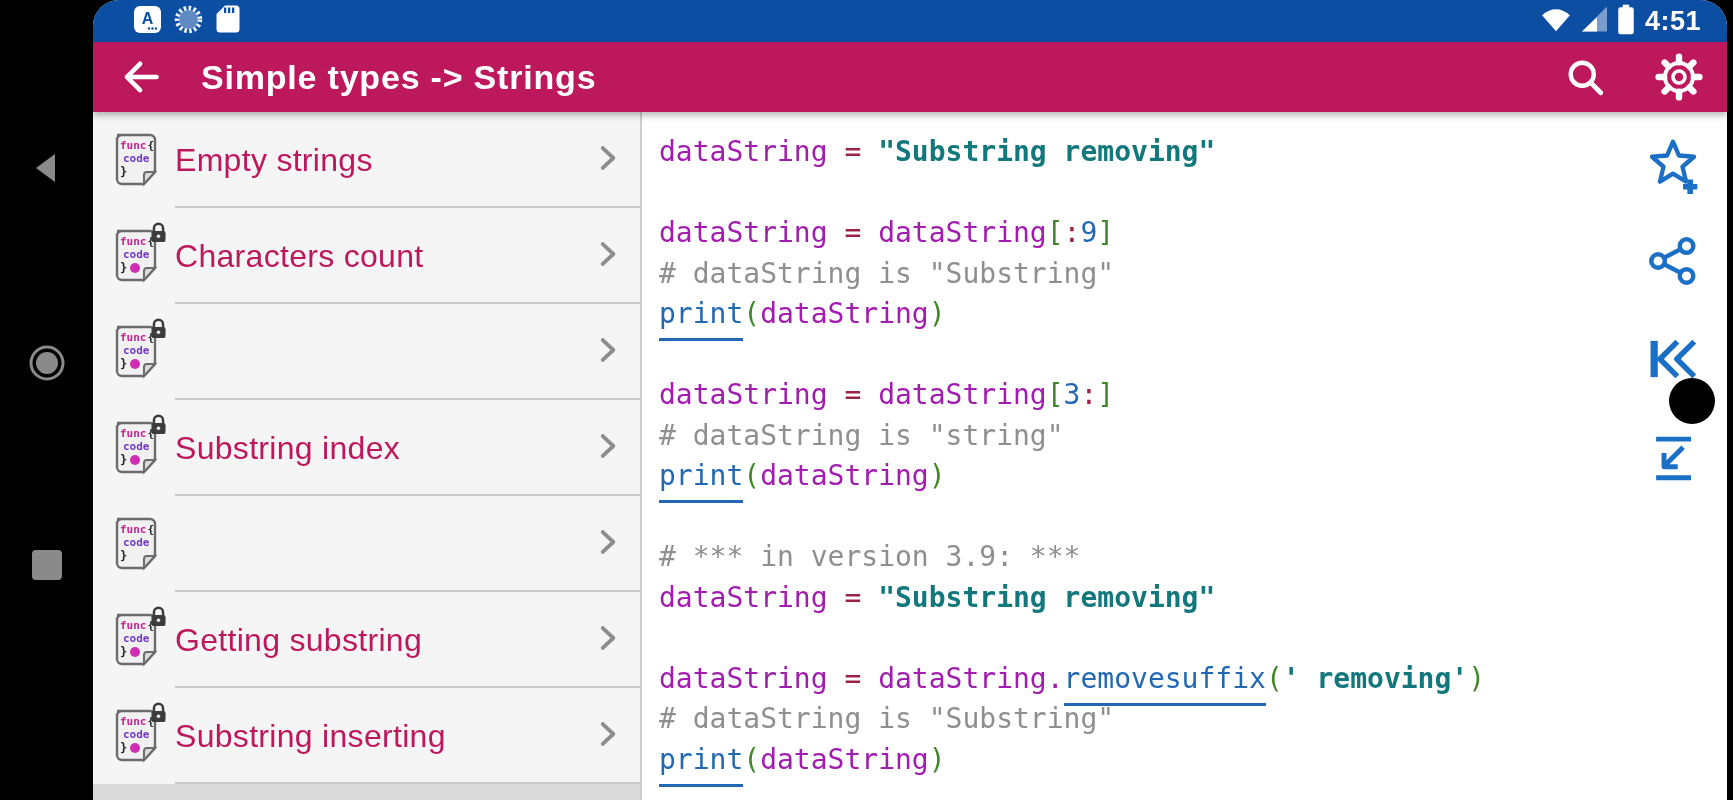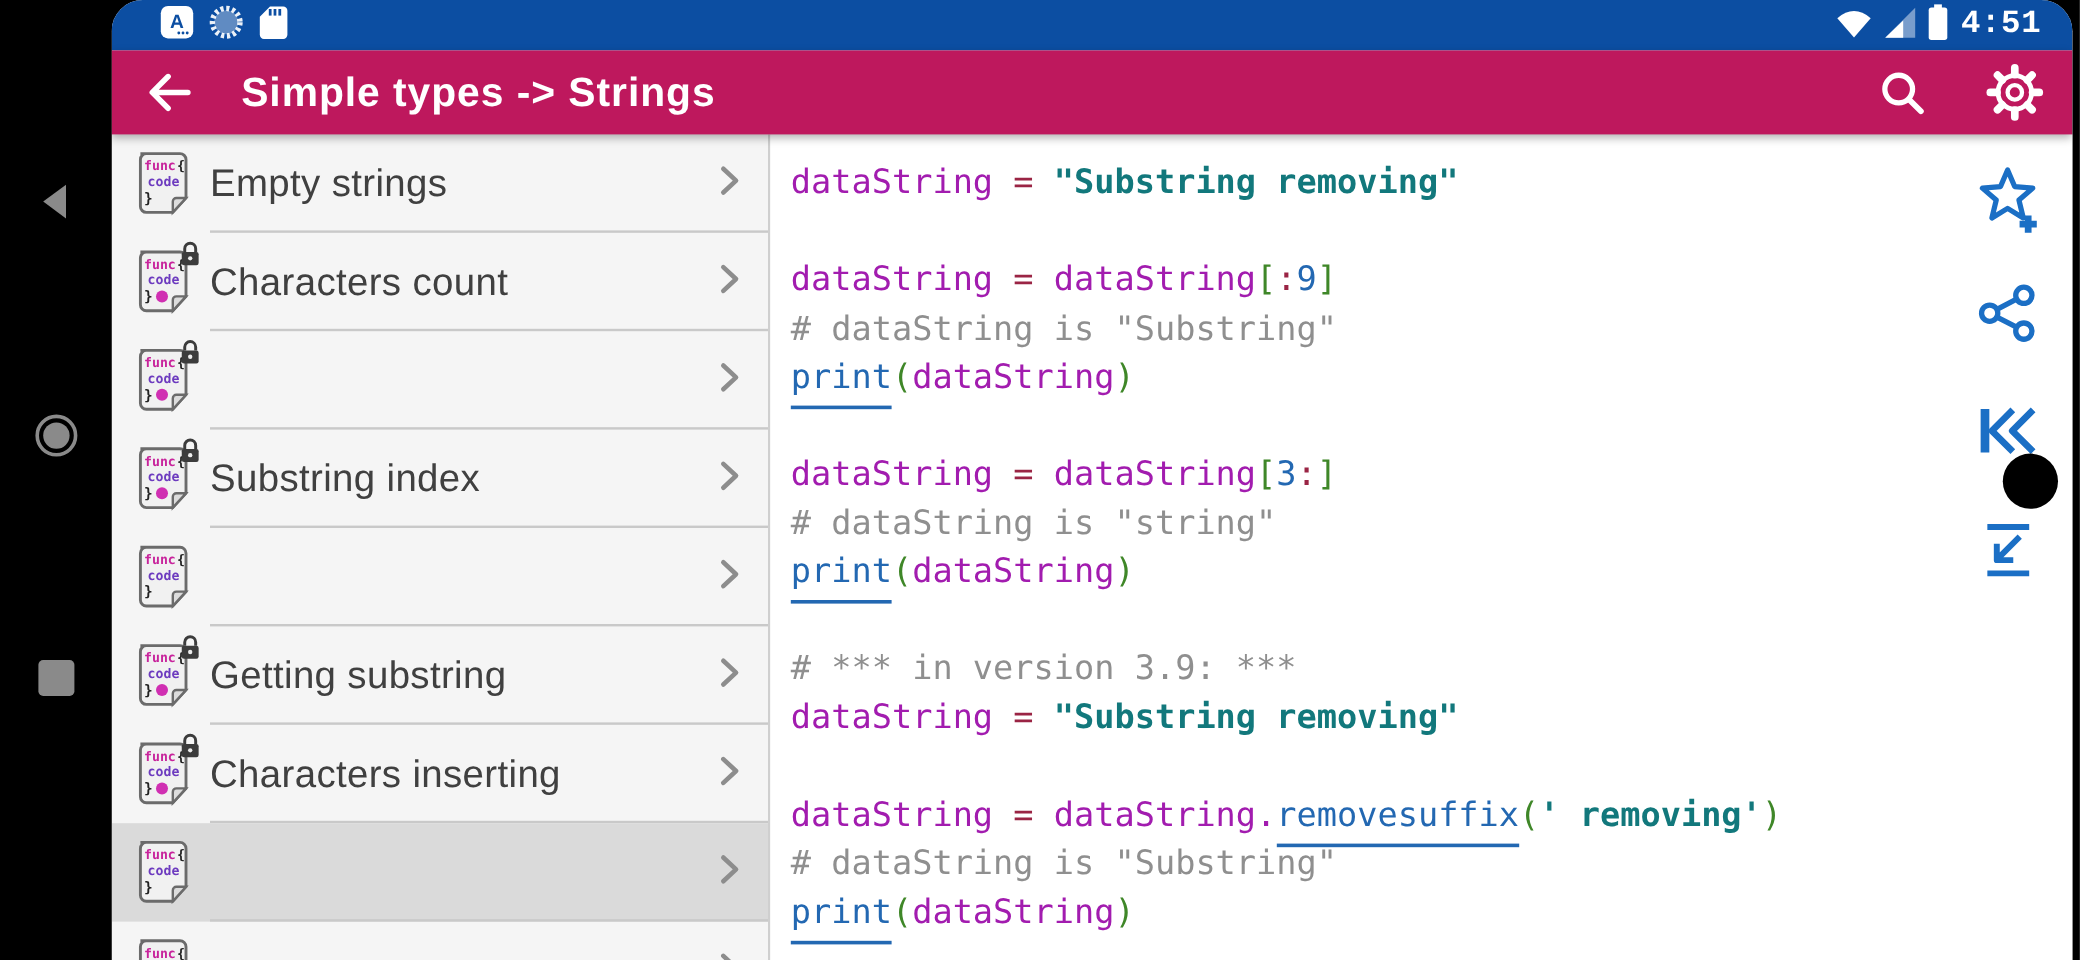--- a/index.html
+++ b/index.html
@@ -2,38 +2,38 @@
 <html><head>
 <meta charset="utf-8">
 <style>
   html,body{margin:0;padding:0;width:1733px;height:800px;background:#000;overflow:hidden;
     font-family:"Liberation Sans",sans-serif;-webkit-font-smoothing:antialiased;}
   .screen{position:absolute;left:93px;top:0;width:1634px;height:800px;background:#fff;
     border-top-left-radius:26px;border-top-right-radius:26px;overflow:hidden;}
   
   .statusbar{height:42px;background:#0c4ea2;display:flex;align-items:center;padding:0 26px 0 40px;box-sizing:border-box;}
   .sb-left{display:flex;align-items:center;gap:11px;}
-  .sb-right{margin-left:auto;display:flex;align-items:center;gap:6px;font-family:Liberation Mono, monospace;}
+  .sb-right{margin-left:auto;display:flex;align-items:center;gap:6px;}
   .sb-time{color:#fff;font-weight:bold;font-size:27px;letter-spacing:.5px;margin-left:3px;}
   
   .appbar{height:70px;background:#be185d;display:flex;align-items:center;padding:0 24px 0 26px;
     box-sizing:border-box;box-shadow:0 3px 7px rgba(0,0,0,.30);position:relative;z-index:5;}
   .appbar .title{color:#fff;font-size:34px;font-weight:bold;letter-spacing:.8px;margin-left:38px;}
   .iconbtn{display:flex;align-items:center;justify-content:center;background:none;border:none;padding:0;cursor:pointer;}
   .appbar .search{margin-left:auto;margin-right:48px;}
   
   .content{position:relative;height:688px;display:flex;background:#fff;}
   .sidebar{width:547px;background:#f5f5f5;overflow:hidden;position:relative;}
   .vdivider{width:2px;background:#cfcfcf;}
-  .row{height:82px;position:relative;display:flex;align-items:center;box-sizing:border-box;}
+  .row{height:96px;position:relative;display:flex;align-items:center;box-sizing:border-box;}
   .row.selected{background:#dadada;}
   .row:not(:last-child):after{content:"";position:absolute;left:82px;right:0;bottom:0;height:2px;background:#c9c9c9;}
   .doc-wrap{position:absolute;left:13px;top:50%;transform:translateY(-50%);width:62px;height:56px;}
   .row-label{position:absolute;left:82px;top:50%;transform:translateY(-50%);
-    font-size:32px;color:#404040;letter-spacing:.3px;white-space:nowrap;}
+    font-size:32px;color:#be185d;letter-spacing:.3px;white-space:nowrap;}
   .chev{position:absolute;right:16px;top:50%;transform:translateY(-50%);}
   .lock{position:absolute;left:43px;top:-7px;}
   
   .codepanel{flex:1;background:#fff;padding:20px 0 0 17px;overflow:hidden;
     font-family:"DejaVu Sans Mono","Liberation Mono",monospace;font-size:28px;line-height:40.5px;white-space:pre;}
   .code-line{height:40.5px;}
   .tk-p{color:#a21caf;}
   .tk-o{color:#9a2444;}
   .tk-s{color:#12787c;font-weight:bold;}
   .tk-c{color:#8f8f8f;}
@@ -301,21 +301,21 @@
         <circle class="doc-dot" cx="29" cy="40" r="5" fill="#d02fb2"></circle>
       </svg>
       <span class="lock">
         <svg width="19" height="23" viewBox="0 0 20 24">
           <path d="M5.2,10.5 V7.5 a4.8,4.8 0 0 1 9.6,0 v3" fill="none" stroke="#3c3c3c" stroke-width="2.6"></path>
           <rect x="2.6" y="10.5" width="14.8" height="11.5" rx="2" fill="#3c3c3c"></rect>
           <circle cx="10" cy="16" r="1.9" fill="#ededed"></circle>
         </svg>
       </span>
     </span>
-    <span class="row-label">Characters inserting</span>
+    <span class="row-label">Substring inserting</span>
     <span class="chev">
       <svg width="34" height="34" viewBox="0 0 24 24">
         <path d="M9,5 L16.5,12 L9,19" fill="none" stroke="#8d8d8d" stroke-width="2.7" stroke-linecap="round" stroke-linejoin="round"></path>
       </svg>
     </span>
   </div>
         <div class="row selected">
     <span class="doc-wrap">
       <svg width="62" height="56" viewBox="0 0 62 56">
         <path d="M11,3 h33 a5,5 0 0 1 5,5 v32 l-11,12 h-22 a5,5 0 0 1 -5,-5 V8 a5,5 0 0 1 5,-5 z" fill="#f1f1f1" stroke="#6b6b6b" stroke-width="2.4"></path>

